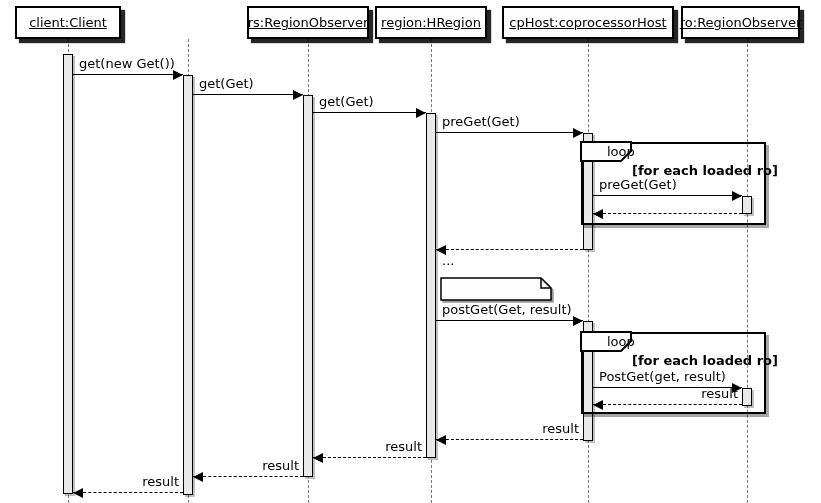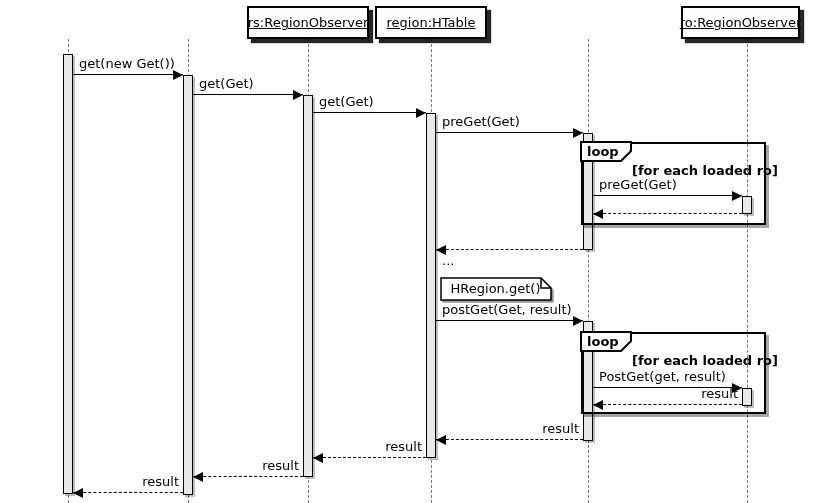--- a/index.html
+++ b/index.html
@@ -20,21 +20,21 @@
   .participant-box span{text-decoration:underline;white-space:nowrap;}
   .activation{
     position:absolute;width:10px;background:#e9e9e9;border:1px solid #000;
     box-sizing:border-box;box-shadow:2px 2px 0 rgba(0,0,0,0.25);
   }
   .fragment{
     position:absolute;border:2px solid #000;box-sizing:border-box;
     background:transparent;box-shadow:3px 3px 0 rgba(0,0,0,0.35);
   }
   .frag-tab{position:absolute;width:53px;height:21px;}
-  .frag-op{position:absolute;font-weight:bold;white-space:nowrap;}
+  .frag-op{position:absolute;font-weight:normal;white-space:nowrap;margin-left:20px;}
   .frag-guard{position:absolute;font-weight:bold;white-space:nowrap;}
   .msg-line-solid{position:absolute;height:0;border-top:1px solid #000;}
   .msg-line-dashed{position:absolute;height:0;border-top:1px dashed #000;}
   .arrow-right{position:absolute;width:0;height:0;
     border-top:5px solid transparent;border-bottom:5px solid transparent;
     border-left:10px solid #000;}
   .arrow-left{position:absolute;width:0;height:0;
     border-top:5px solid transparent;border-bottom:5px solid transparent;
     border-right:10px solid #000;}
   .msg-label{position:absolute;white-space:nowrap;height:16px;line-height:16px;}
@@ -45,25 +45,31 @@
 </head>
 <body>
 
 <div id="stage">
     <div class="lifeline" style="left: 68px; top: 39px; height: 464px; z-index: 1;"></div>
     <div class="lifeline" style="left: 188px; top: 39px; height: 464px; z-index: 1;"></div>
     <div class="lifeline" style="left: 308px; top: 39px; height: 464px; z-index: 1;"></div>
     <div class="lifeline" style="left: 431px; top: 39px; height: 464px; z-index: 1;"></div>
     <div class="lifeline" style="left: 588px; top: 39px; height: 464px; z-index: 1;"></div>
     <div class="lifeline" style="left: 747px; top: 39px; height: 464px; z-index: 1;"></div>
+    <div class="participant-box" style="left: 15px; top: 6px; width: 106px; height: 33px; z-index: 2;">
+      <span>client:Client</span>
+    </div>
     <div class="participant-box" style="left: 247px; top: 6px; width: 122px; height: 33px; z-index: 2;">
       <span>rs:RegionObserver</span>
     </div>
     <div class="participant-box" style="left: 375px; top: 6px; width: 112px; height: 33px; z-index: 2;">
-      <span>region:HTable</span>
+      <span>region:HRegion</span>
+    </div>
+    <div class="participant-box" style="left: 502px; top: 6px; width: 172px; height: 33px; z-index: 2;">
+      <span>cpHost:coprocessorHost</span>
     </div>
     <div class="participant-box" style="left: 681px; top: 6px; width: 119px; height: 33px; z-index: 2;">
       <span>ro:RegionObserver</span>
     </div>
     <div class="activation" style="left: 63px; top: 54px; height: 440px; z-index: 2;"></div>
     <div class="activation" style="left: 183px; top: 75px; height: 420px; z-index: 2;"></div>
     <div class="activation" style="left: 303px; top: 95px; height: 382px; z-index: 2;"></div>
     <div class="activation" style="left: 426px; top: 113px; height: 345px; z-index: 2;"></div>
     <div class="activation" style="left: 583px; top: 133px; height: 117px; z-index: 2;"></div>
     <div class="activation" style="left: 583px; top: 321px; height: 120px; z-index: 2;"></div>
@@ -78,21 +84,20 @@
     <div class="fragment" style="left: 581px; top: 332px; width: 185px; height: 82px; z-index: 3;"></div>
     <div class="frag-tab" style="left: 580px; top: 331px; z-index: 4;"><svg width="53" height="21" viewBox="0 0 53 21">
         <path d="M1,1 L51,1 L51,10 L41,20 L1,20 Z" fill="#fefefe" stroke="#000" stroke-width="2"></path>
       </svg></div>
     <div class="frag-op" style="left: 587px; top: 334px; z-index: 5;">loop</div>
     <div class="frag-guard" style="left: 632px; top: 353px; z-index: 5;">[for each loaded ro]</div>
     <div class="note-wrap" style="left: 440px; top: 277px; width: 113px; height: 25px; z-index: 6;"><svg width="113" height="25">
         <path d="M1,1 L101,1 L111,11 L111,23 L1,23 Z" fill="#fefefe" stroke="#000" stroke-width="1.5"></path>
         <path d="M101,1 L101,11 L111,11" fill="none" stroke="#000" stroke-width="1.5"></path>
       </svg></div>
-    <div class="note-text" style="left: 440px; top: 281px; width: 111px; z-index: 7;">HRegion.get()</div>
     <div class="ellipsis" style="left: 442px; top: 253px; z-index: 6;">...</div>
     <div class="msg-line-solid" style="left: 73px; top: 74px; width: 110px; z-index: 8;"></div>
     <div class="arrow-right" style="left: 173px; top: 69.5px; z-index: 9;"></div>
     <div class="msg-label" style="top: 56px; z-index: 9; left: 79px;">get(new Get())</div>
     <div class="msg-line-solid" style="left: 193px; top: 94px; width: 110px; z-index: 8;"></div>
     <div class="arrow-right" style="left: 293px; top: 89.5px; z-index: 9;"></div>
     <div class="msg-label" style="top: 76px; z-index: 9; left: 199px;">get(Get)</div>
     <div class="msg-line-solid" style="left: 313px; top: 112px; width: 113px; z-index: 8;"></div>
     <div class="arrow-right" style="left: 416px; top: 107.5px; z-index: 9;"></div>
     <div class="msg-label" style="top: 94px; z-index: 9; left: 319px;">get(Get)</div>

